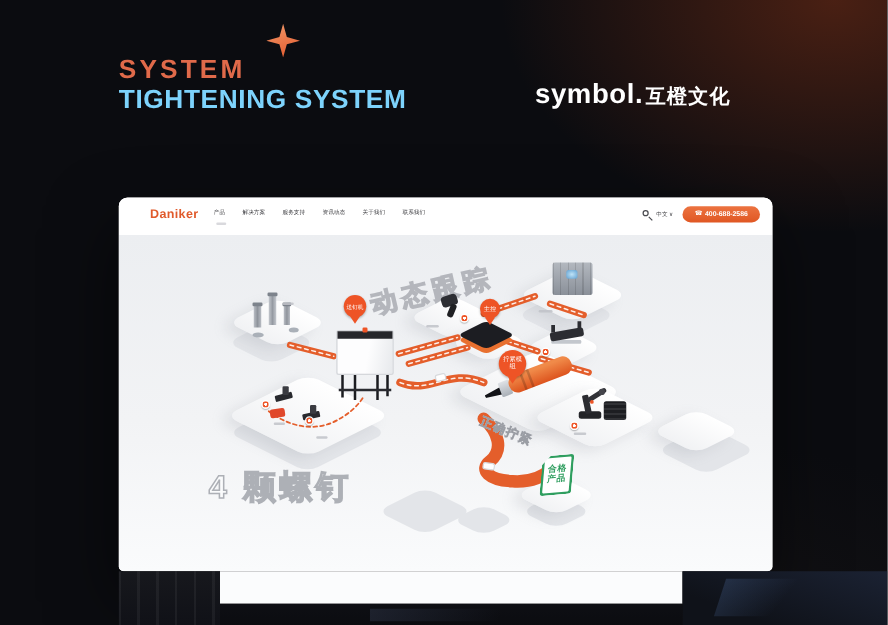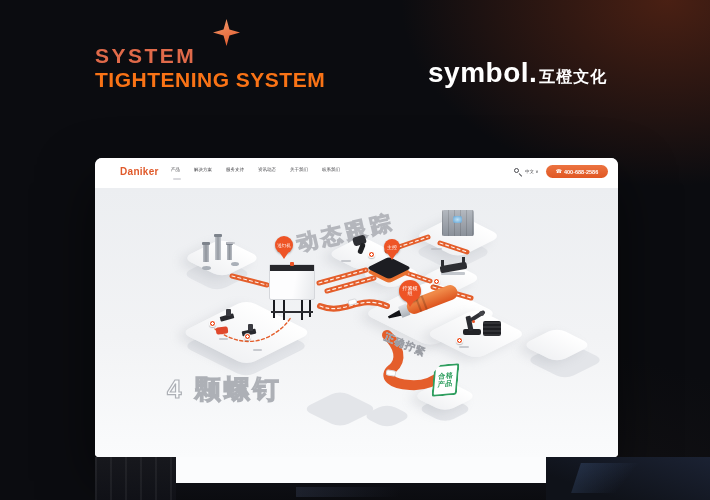--- a/index.html
+++ b/index.html
@@ -9,26 +9,26 @@
   .bg-glow { position:absolute; inset:0;
     background:
       radial-gradient(ellipse 430px 300px at 94% 0%, rgba(125,48,22,.55), transparent 62%),
       radial-gradient(ellipse 500px 260px at 70% 105%, rgba(40,32,30,.35), transparent 70%);
   }
 
   
   .hero-eyebrow { position:absolute; left:95px; top:44px; font-size:21px; font-weight:600;
     letter-spacing:2.5px; color:#E06A4A; }
   .hero-title { position:absolute; left:95px; top:68px; font-size:21px; font-weight:700;
-    letter-spacing:.5px; color:#f97316; }
+    letter-spacing:.5px; color:#7dd3fc; }
   .star4 { position:absolute; left:213px; top:19px; width:27px; height:27px;
     background:linear-gradient(160deg,#F29B6B,#E2572B);
     clip-path:polygon(50% 0%,61% 39%,100% 50%,61% 61%,50% 100%,39% 61%,0% 50%,39% 39%); }
   .brand { position:absolute; left:428px; top:47px; display:flex; align-items:baseline; color:#fff; }
-  .brand-en { font-size:28px; font-weight:700; letter-spacing:.5px; }
+  .brand-en { font-size:22px; font-weight:700; letter-spacing:.5px; }
   .brand-cn { font-size:16px; font-weight:700; margin-left:2px; letter-spacing:1px;margin-top:20px; }
 
   
   .card { position:absolute; left:95px; top:158px; width:523px; height:299px; background:#fff;
     border-radius:7px 7px 4px 4px; box-shadow:0 24px 55px rgba(0,0,0,.55); overflow:hidden; }
   .card-header { position:relative; width:100%; height:30px; background:#fff; }
   .site-logo { position:absolute; left:25px; top:8px; font-size:10px; font-weight:700;
     color:#E05A2B; letter-spacing:.3px; }
   .site-nav { position:absolute; left:76px; top:9px; display:flex; gap:14px; font-size:4.5px;
     color:#3a3a3e; }

